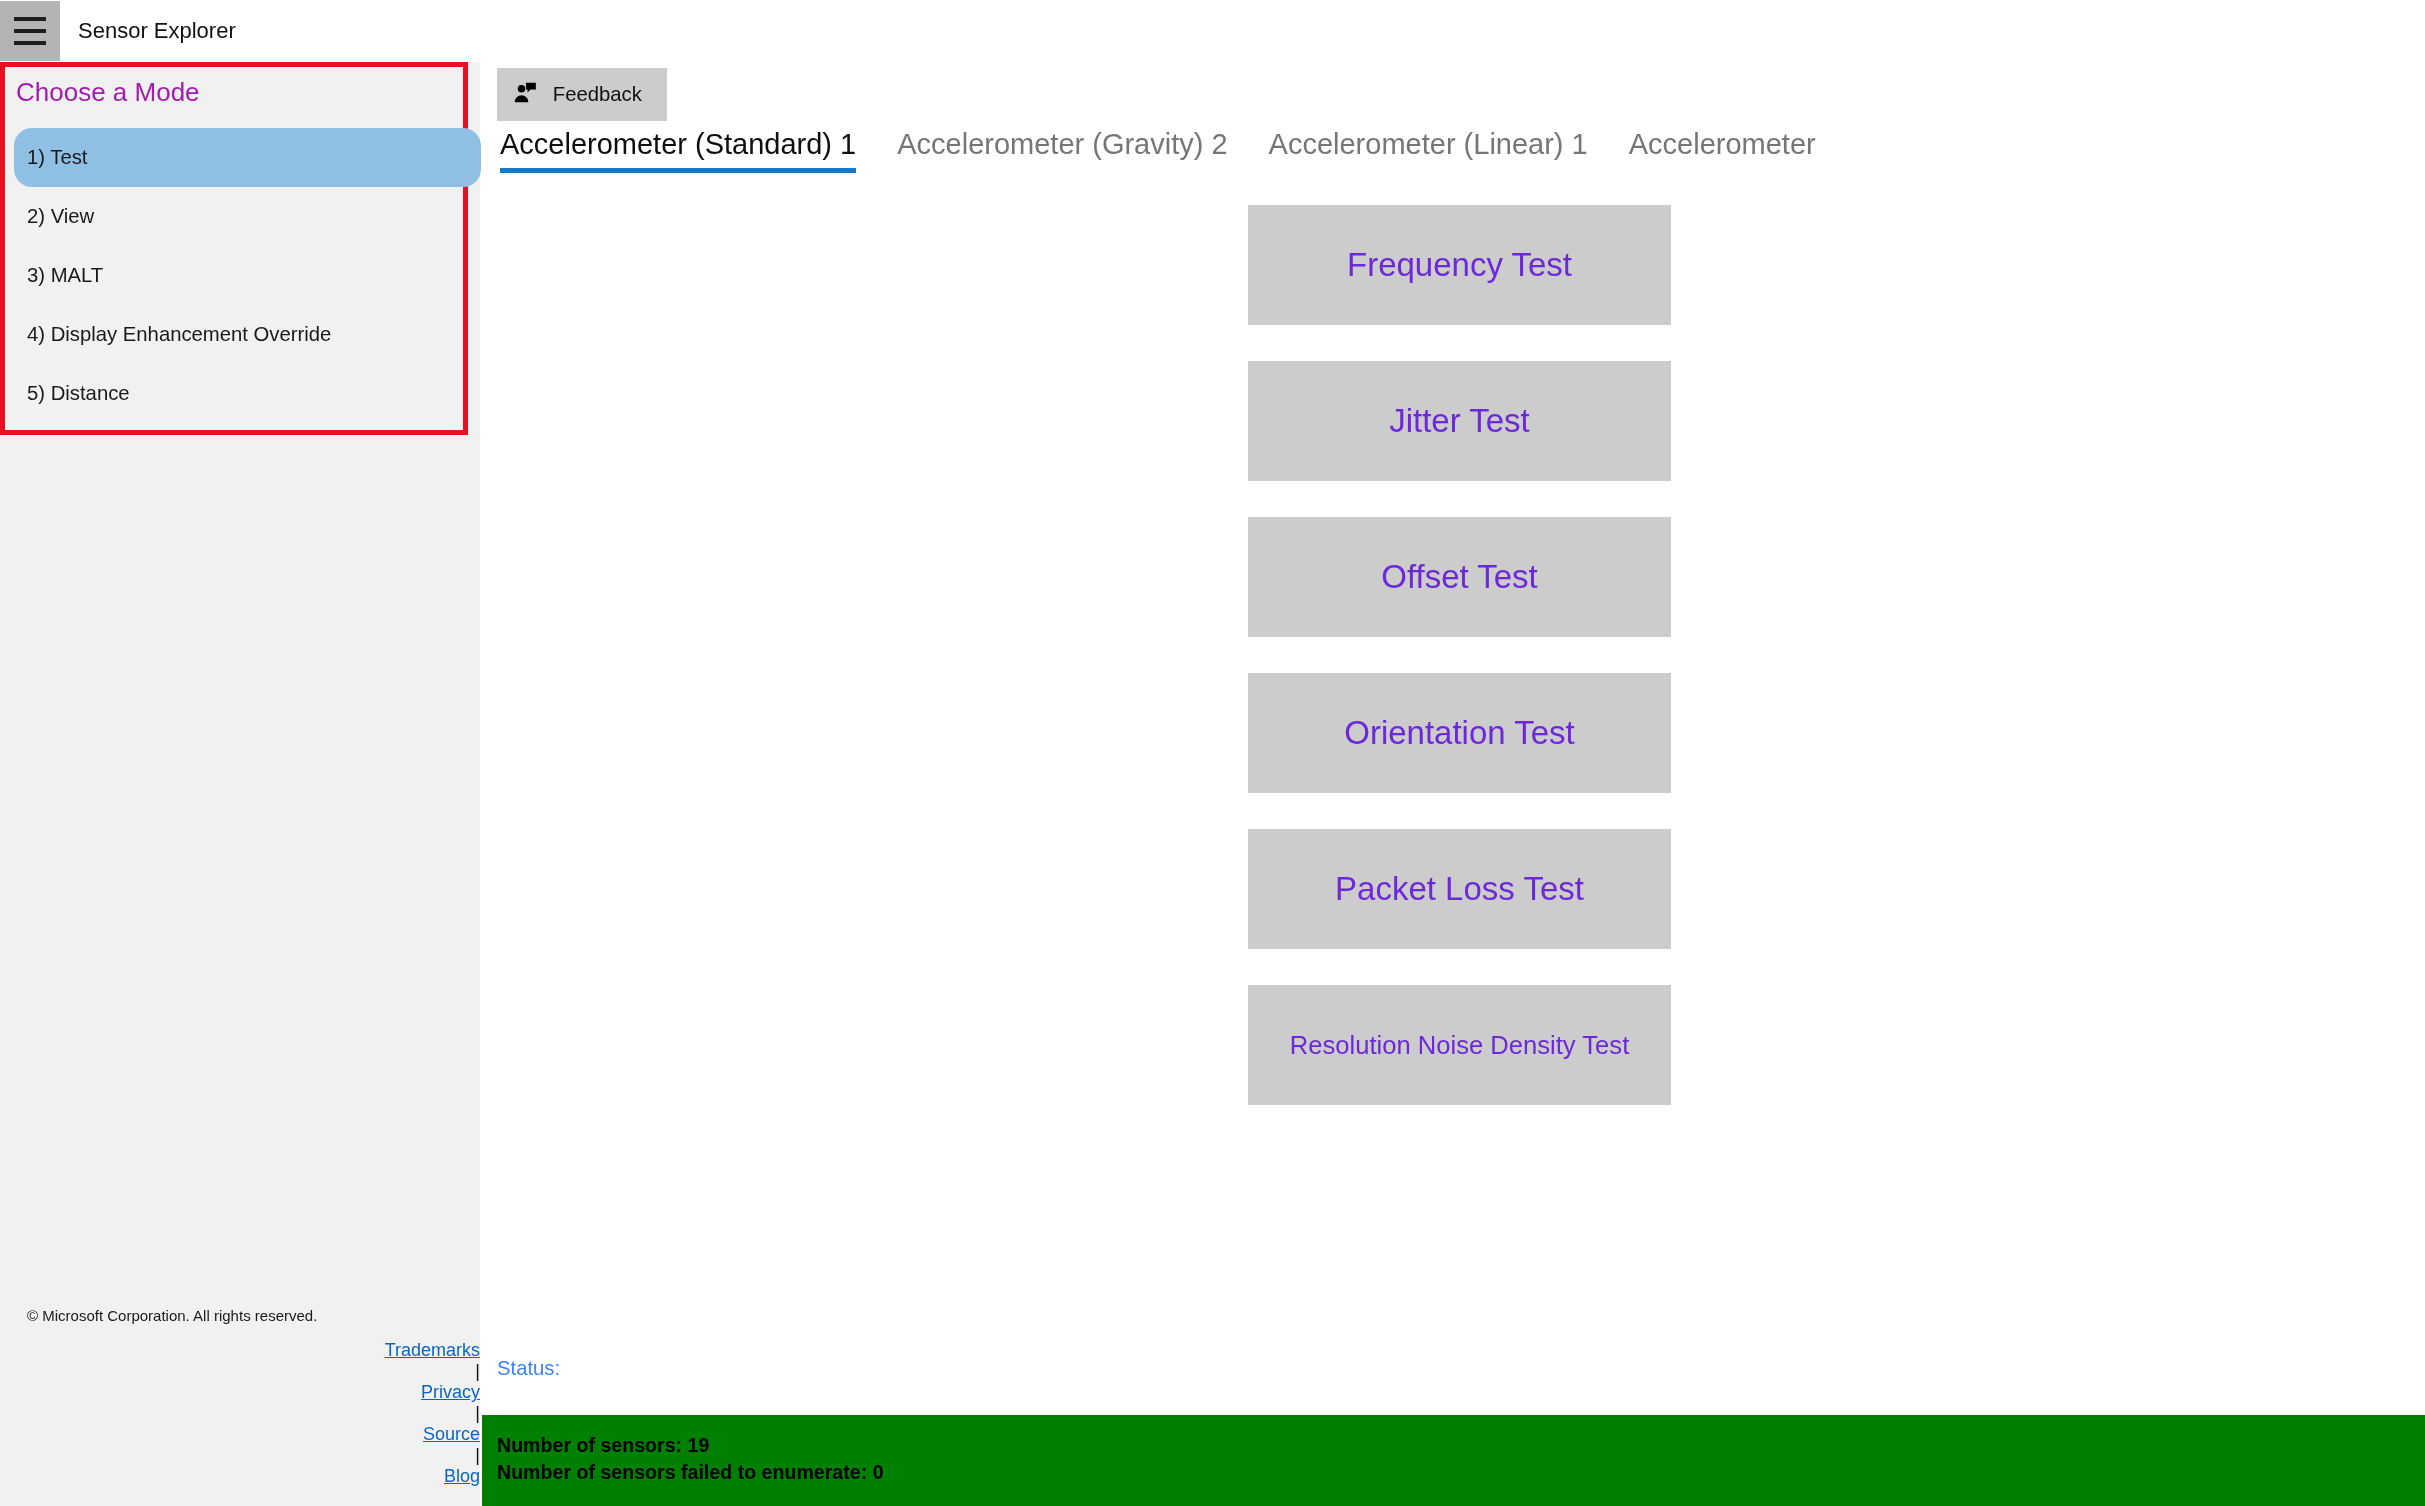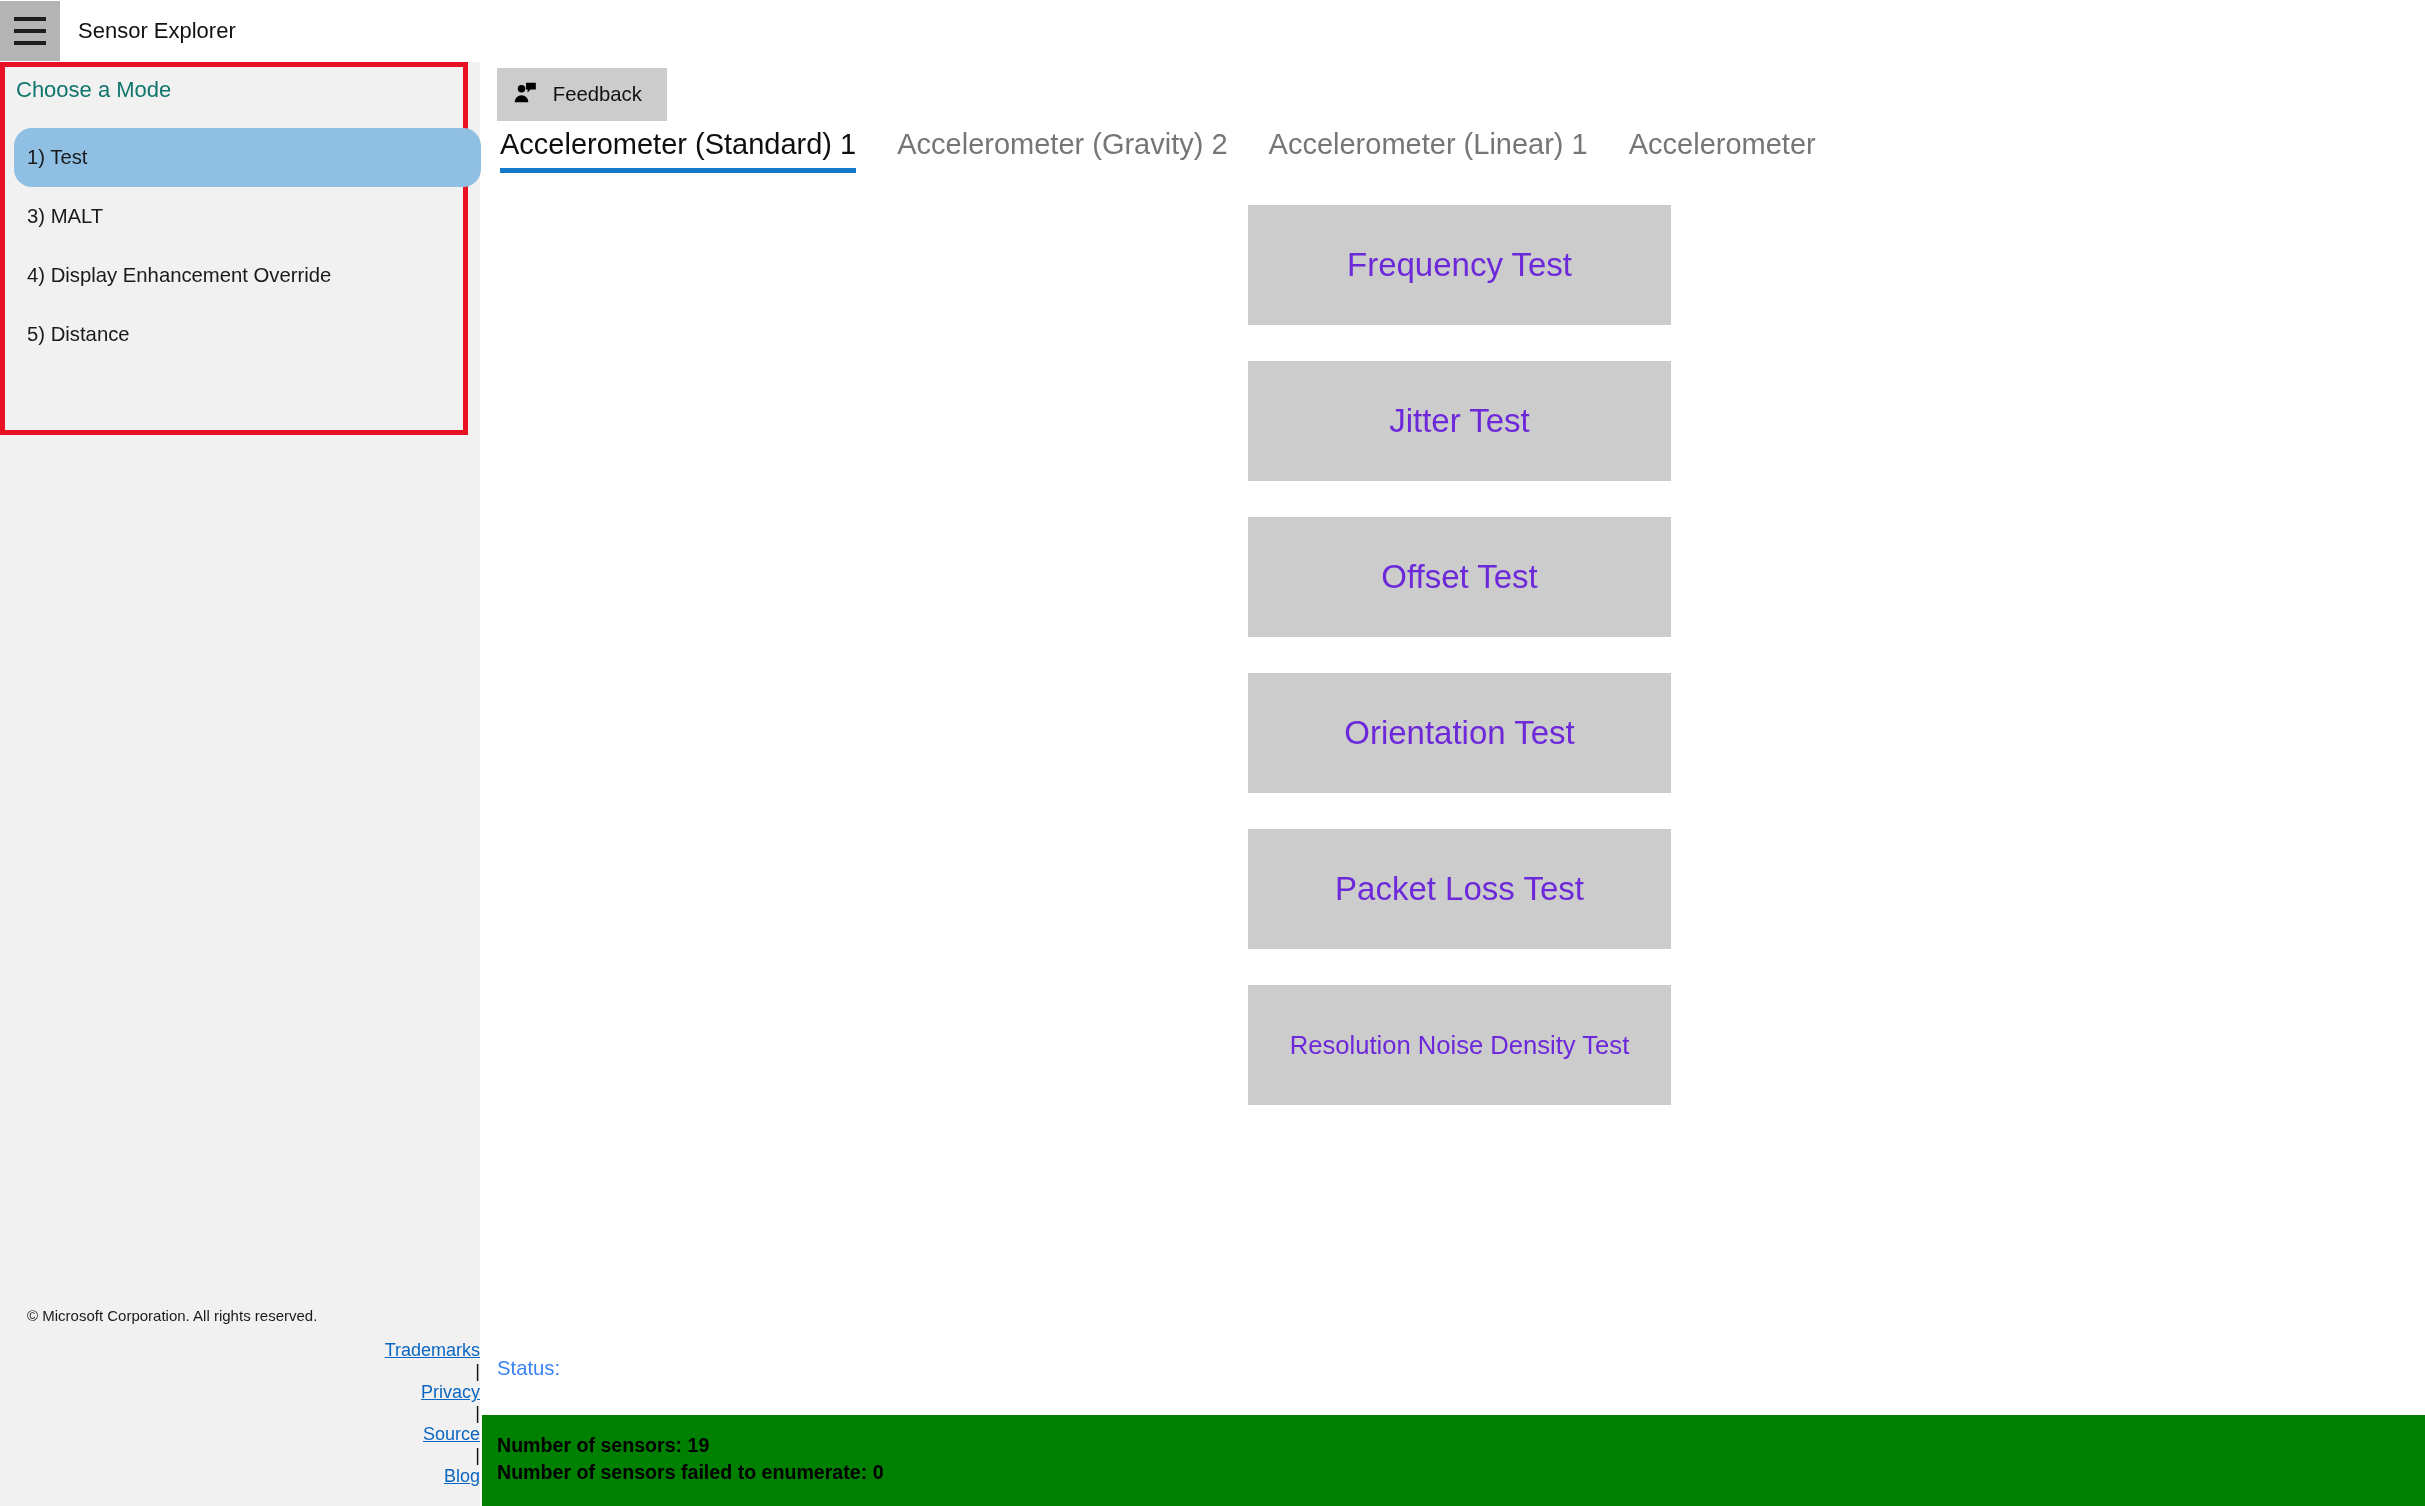--- a/index.html
+++ b/index.html
@@ -60,22 +60,22 @@
     position: absolute;
     left: 0; top: 0;
     width: 468px;
     height: 373px;
     border: 5.3px solid #e81123;
     background: #f1f1f1;
   }
   #mode-heading {
     position: absolute;
     left: 16px; top: 15px;
-    font-size: 22px;
-    color: #0f766e;
+    font-size: 26px;
+    color: #a21caf;
     white-space: nowrap;
   }
   #mode-list {
     position: absolute;
     left: 0; top: 66px;
     width: 480px;
   }
   .mode-item {
     height: 59px;
     display: flex;
@@ -236,20 +236,21 @@
       <span class="bar"></span>
     </div>
     <div id="app-title">Sensor Explorer</div>
   </div>
 
   <div id="sidebar">
     <div id="mode-panel"></div>
     <div id="mode-heading">Choose a Mode</div>
     <div id="mode-list">
         <div class="mode-item selected">1) Test</div>
+        <div class="mode-item">2) View</div>
         <div class="mode-item">3) MALT</div>
         <div class="mode-item">4) Display Enhancement Override</div>
         <div class="mode-item">5) Distance</div>
       </div>
 
     <div id="sidebar-footer">
       <div id="copyright">© Microsoft Corporation. All rights reserved.</div>
       <div id="footer-links">
           <a>Trademarks</a>
           <span class="sep">|</span>

